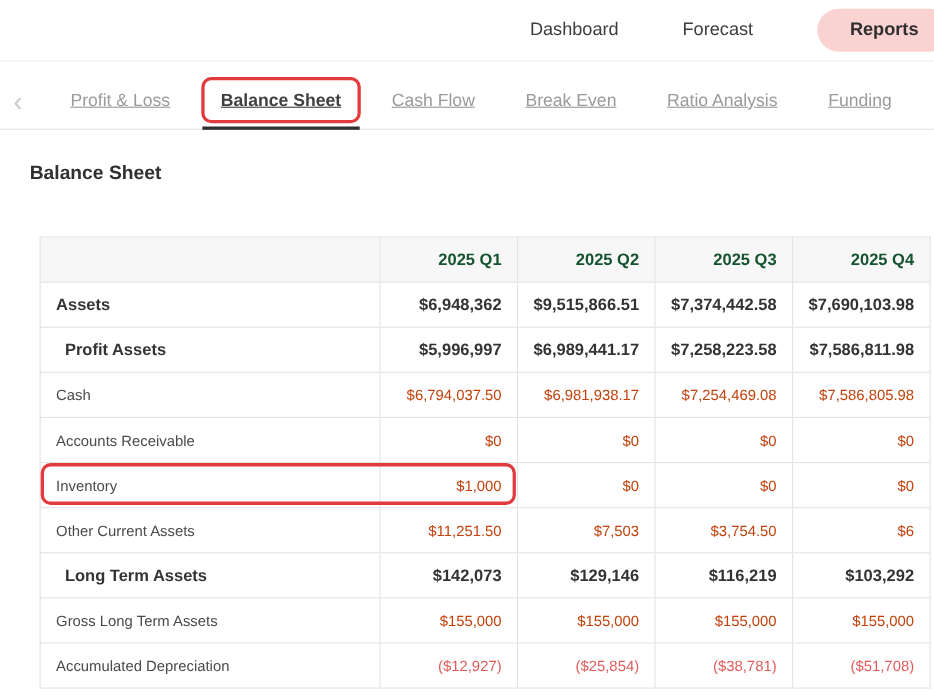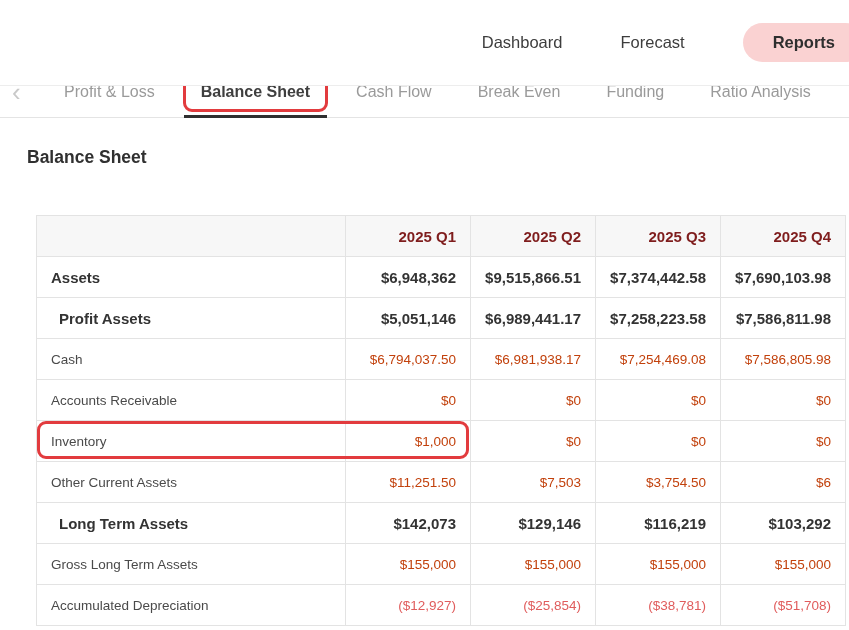--- a/index.html
+++ b/index.html
@@ -1,50 +1,50 @@
 <!DOCTYPE html>
 <html><head>
 <meta charset="utf-8">
 <style>
   * { margin:0; padding:0; box-sizing:border-box; }
   html,body { width:849px; height:630px; overflow:hidden; background:#fff;
     font-family:"Liberation Sans", sans-serif; position:relative; }
 
   
-  .topnav { position:absolute; top:0; left:0; width:100%; height:86px;
+  .topnav { position:absolute; top:0; left:0; width:100%; height:56px;
     border-bottom:1px solid #ededed; display:flex; align-items:center;
     justify-content:flex-end; gap:58px; background:#fff; z-index:3; }
   .topnav-item { font-size:16.5px; color:#3d3d3d; cursor:pointer; white-space:nowrap; }
   .topnav-item.pill { background:#fad2d2; font-weight:bold; color:#2e2e2e;
     padding:10px 30px; border-radius:22px; margin-right:-16px; }
 
   
   .tabbar { position:absolute; top:66px; left:0; width:100%; height:52px;
     border-bottom:1px solid #e4e4e4; display:flex; align-items:stretch;
     padding-left:12px; gap:46px; background:#fff; z-index:2; }
   .chevron { align-self:center; color:#c9c9c9; font-size:26px; line-height:1;
     width:18px; margin-right:-12px; cursor:pointer; }
   .tab { display:flex; align-items:center; font-size:16px; color:#9a9a9a;
-    position:relative; cursor:pointer; white-space:nowrap; }
+    position:relative; cursor:pointer; white-space:nowrap;text-decoration:underline; }
   .tab.active { color:#3f3f3f; font-weight:bold; }
   .tab.active::after { content:""; position:absolute; left:-17px; right:-17px;
     bottom:-1px; height:3px; background:#2f2f2f; }
   .tab-annot { position:absolute; left:-18px; right:-18px; top:4px; bottom:5px;
     border:3px solid #e23b3e; border-radius:9px; pointer-events:none; }
 
   
   .page-title { position:absolute; left:27px; top:147px; font-size:17.5px;
     font-weight:bold; color:#303030; }
 
   
   .table-wrap { position:absolute; left:36px; top:215px; width:809px; }
   table { border-collapse:collapse; table-layout:fixed; width:809px; background:#fff; }
   col.c0 { width:309px; } col.cv { width:125px; }
   th, td { border:1px solid #e3e3e3; height:41px; padding:0 14px; }
-  thead th { background:#f7f7f7; font-size:15px; font-weight:bold; color:#7f1d1d;
+  thead th { background:#f7f7f7; font-size:15px; font-weight:bold; color:#14532d;
     text-align:right; }
   thead th.label { background:#f7f7f7; }
   td.label { text-align:left; font-size:13.5px; color:#4a4a4a; }
   td.val { text-align:right; font-size:13.5px; color:#c2410c; }
   tr.r-section td, tr.r-sub td { font-weight:bold; font-size:15px; color:#333; }
   td.ind0 { }
   td.ind1 { padding-left:22px; }
   td.ind2 { }
   tr.r-negative td.val { color:#e05c5c; }
 
@@ -64,22 +64,22 @@
 
 <div class="tabbar">
   <div class="chevron">‹</div>
   <div class="tab">Profit &amp; Loss</div>
   <div class="tab active">
     <span>Balance Sheet</span>
     <div class="tab-annot"></div>
   </div>
   <div class="tab">Cash Flow</div>
   <div class="tab">Break Even</div>
+  <div class="tab">Ratio Analysis</div>
   <div class="tab">Funding</div>
-  <div class="tab">Ratio Analysis</div>
 </div>
 
 <div class="page-title">Balance Sheet</div>
 
 <div class="table-wrap">
   <table>
     <colgroup>
         <col class="c0">
         <col class="cv">
         <col class="cv">
@@ -98,21 +98,21 @@
     <tbody>
       <tr class="r-section">
         <td class="label ind0">Assets</td>
         <td class="val">$6,948,362</td>
         <td class="val">$9,515,866.51</td>
         <td class="val">$7,374,442.58</td>
         <td class="val">$7,690,103.98</td>
       </tr>
       <tr class="r-sub">
         <td class="label ind1">Profit Assets</td>
-        <td class="val">$5,051,146</td>
+        <td class="val">$5,996,997</td>
         <td class="val">$6,989,441.17</td>
         <td class="val">$7,258,223.58</td>
         <td class="val">$7,586,811.98</td>
       </tr>
       <tr class="r-item">
         <td class="label ind2">Cash</td>
         <td class="val">$6,794,037.50</td>
         <td class="val">$6,981,938.17</td>
         <td class="val">$7,254,469.08</td>
         <td class="val">$7,586,805.98</td>

